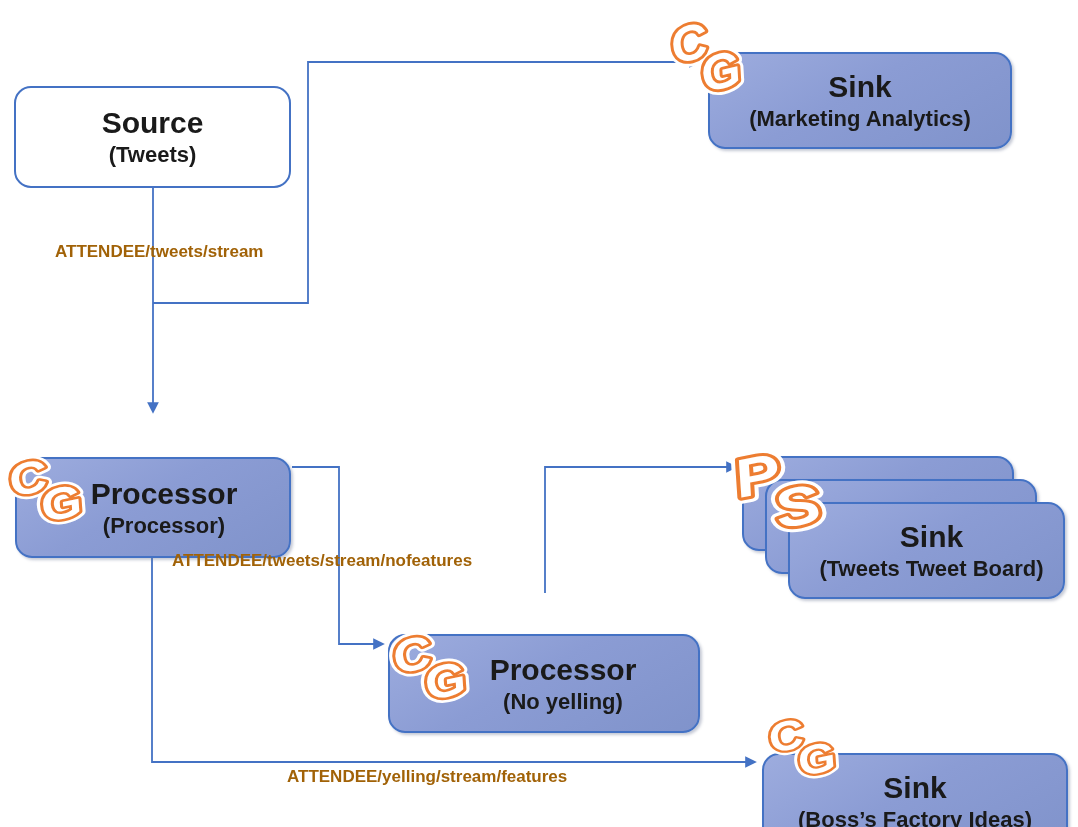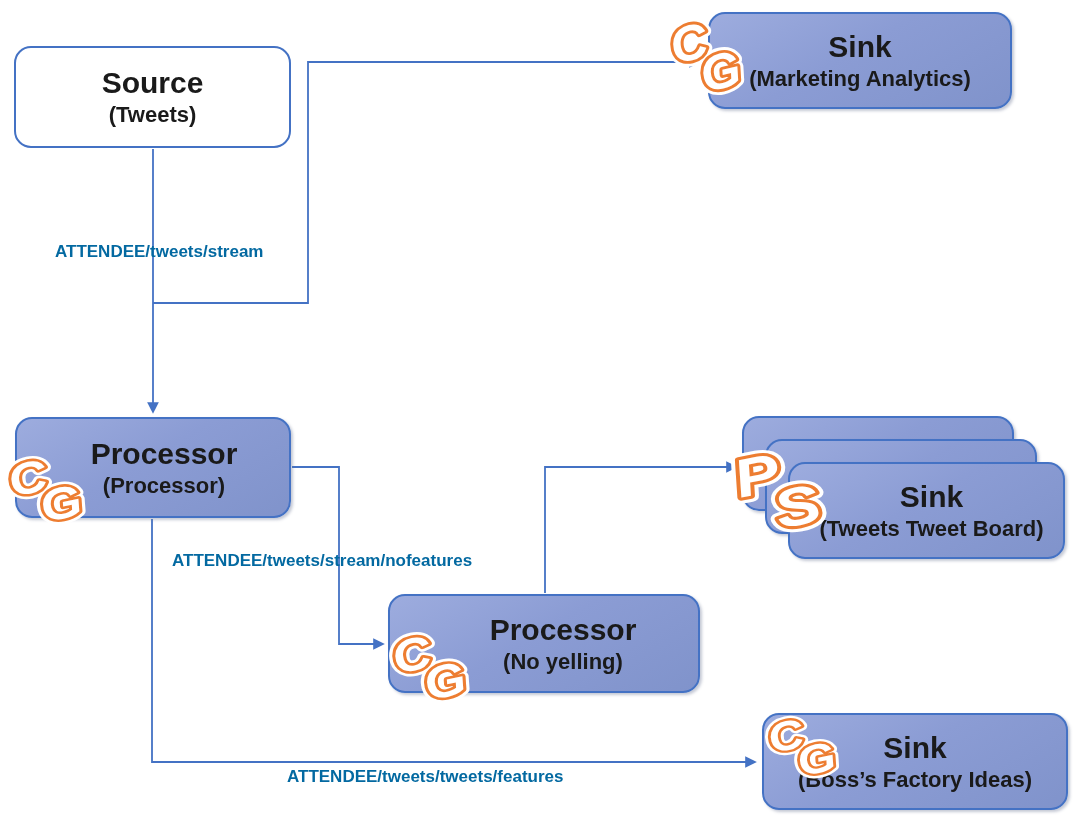--- a/index.html
+++ b/index.html
@@ -17,34 +17,35 @@
     position: absolute;
     box-sizing: border-box;
     border: 2px solid #4472c4;
     border-radius: 17px;
     display: flex;
     flex-direction: column;
     align-items: center;
     justify-content: center;
     text-align: center;
     z-index: 2;
+    margin-top: 40px;
   }
   .node.blue {
     background: linear-gradient(150deg, #9dacde 0%, #8b9cd4 45%, #8093cb 100%);
     box-shadow: 2px 2px 3px rgba(110, 120, 150, 0.4);
   }
   .node.white { background: #ffffff; align-items: center; }
   .title   { font-size: 30px; font-weight: 600; color: #1a1a1a; line-height: 1.2; }
   .subtitle{ font-size: 22px; font-weight: 700; color: #1a1a1a; line-height: 1.25; }
   .edge-label {
     position: absolute;
     z-index: 3;
     font-size: 17px;
     font-weight: 600;
-    color: #0369a1;
+    color: #a16207;
     white-space: nowrap;
   }
   .logo { position: absolute; z-index: 4; overflow: visible; }
   .logo text {
     font-family: "Liberation Sans", sans-serif;
     font-style: italic;
     font-weight: bold;
     font-size: 47px;
   }
   .logo .halo { fill: #ffffff; stroke: #ffffff; stroke-width: 11px; stroke-linejoin: round; }
@@ -131,15 +132,15 @@
 
   <svg class="logo" style="left:766px; top:712px;" width="92" height="64" viewBox="0 0 88 74" preserveAspectRatio="none">
     <text class="halo" x="2" y="44" transform="rotate(-14 18 28)">C</text>
     <text class="halo" x="30" y="70" transform="rotate(-14 50 55)">G</text>
     <text class="main" x="2" y="44" transform="rotate(-14 18 28)">C</text>
     <text class="main" x="30" y="70" transform="rotate(-14 50 55)">G</text>
   </svg>
 
   <div class="edge-label" style="left:55px; top:242px;">ATTENDEE/tweets/stream</div>
   <div class="edge-label" style="left:172px; top:539px;margin-top:12px;">ATTENDEE/tweets/stream/nofeatures</div>
-  <div class="edge-label" style="left:287px; top:767px;">ATTENDEE/tweets/tweets/features</div>
+  <div class="edge-label" style="left:287px; top:767px;">ATTENDEE/yelling/stream/features</div>
 
 </div>
 
 </body></html>

